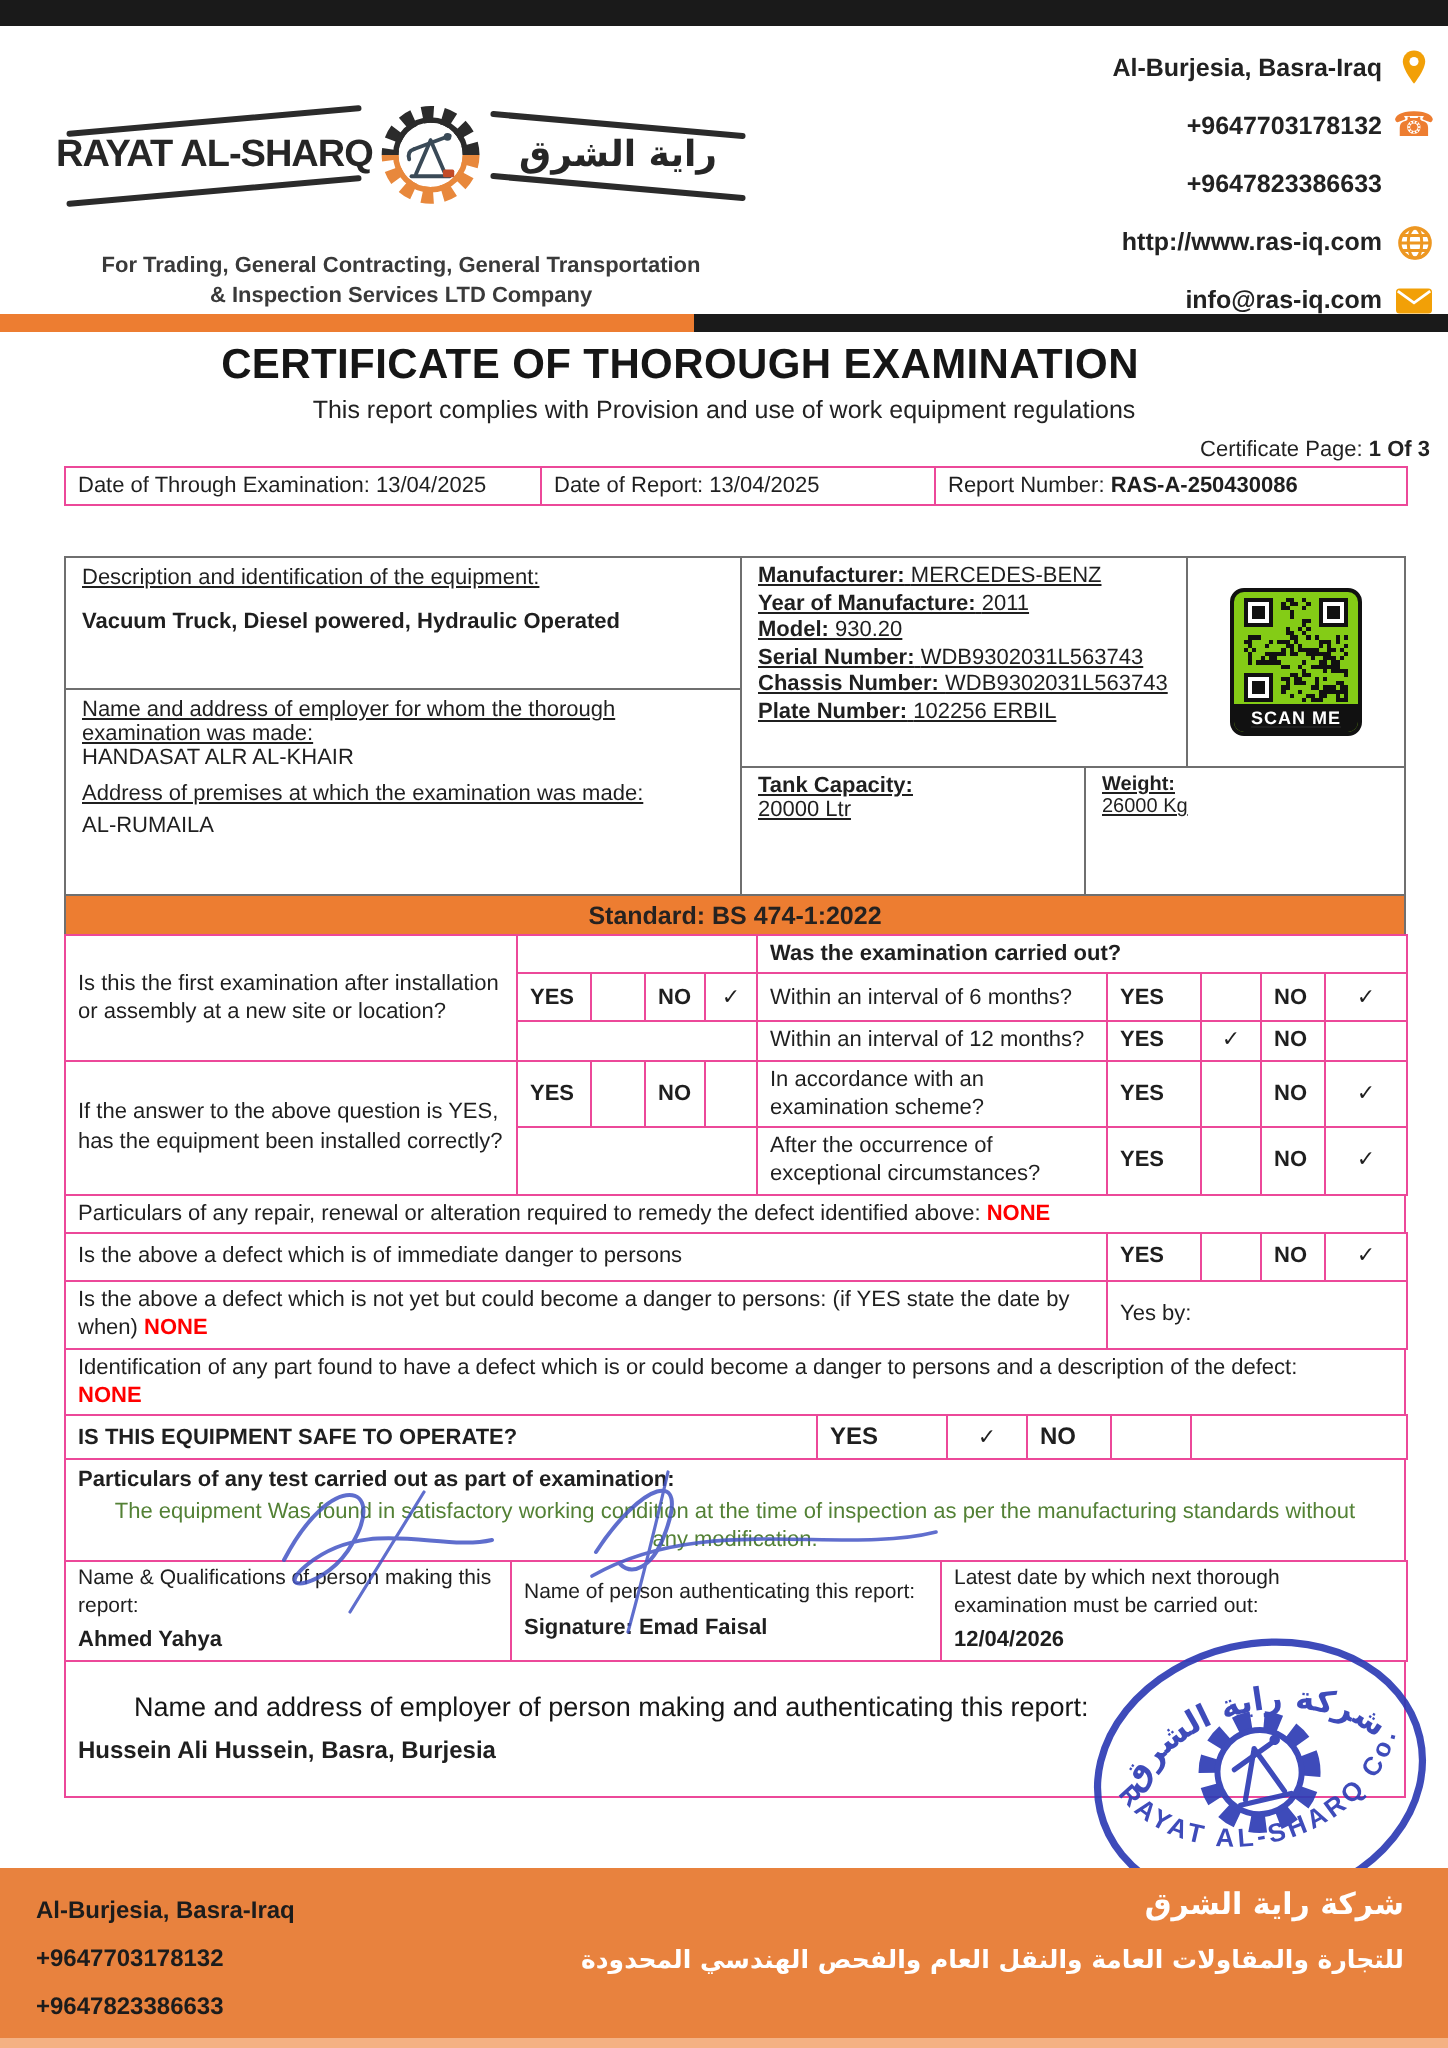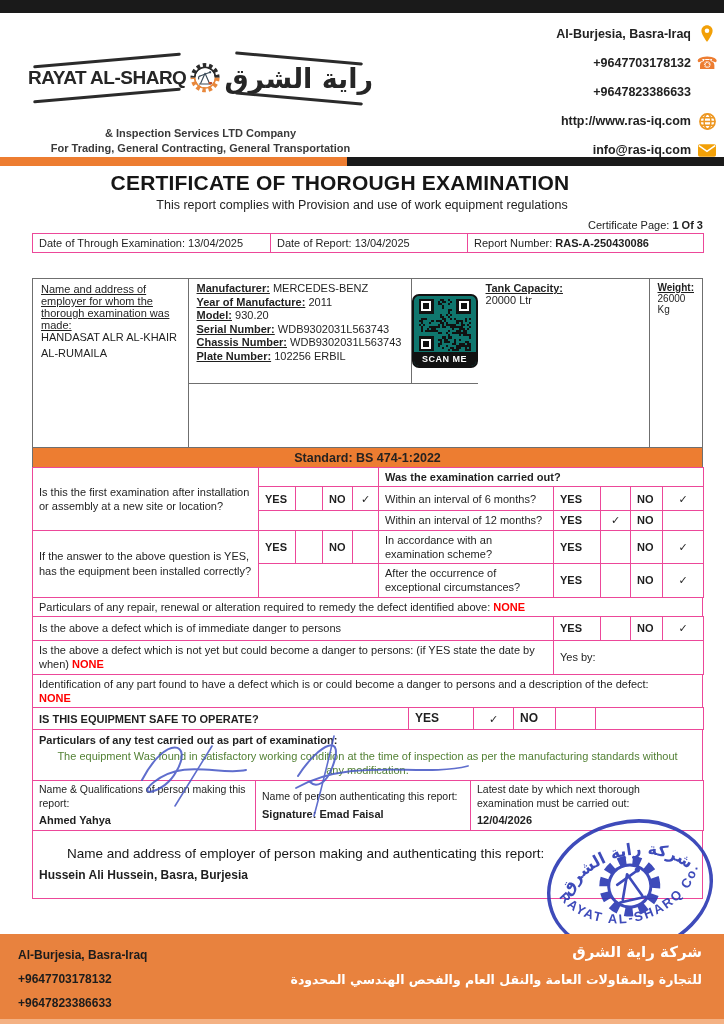--- a/index.html
+++ b/index.html
@@ -11,21 +11,21 @@
   .top-bar{position:absolute;left:0;top:0;width:724px;height:13px;background:#1a1a1a;}
 
   
   .logo-area{position:absolute;left:28px;top:28px;width:345px;height:100px;
              display:flex;align-items:center;justify-content:center;gap:4px;}
   .logo-col{display:flex;flex-direction:column;align-items:center;gap:5px;}
   .swoosh{height:3px;background:#2b2b2b;border-radius:3px;}
   .sw-l{width:148px;transform:rotate(-5deg);}
   .sw-r{width:128px;transform:rotate(5deg);}
   .logo-en-text{font-size:19px;font-weight:bold;letter-spacing:-0.5px;color:#262626;white-space:nowrap;}
-  .logo-ar-text{font-size:27px;font-weight:bold;color:#262626;white-space:nowrap;
+  .logo-ar-text{font-size:18px;font-weight:bold;color:#262626;white-space:nowrap;
                 font-family:"DejaVu Sans",sans-serif;direction:rtl;line-height:1;}
   .tagline{position:absolute;left:28px;top:126px;width:345px;text-align:center;
            font-size:11px;font-weight:bold;color:#3a3a3a;line-height:1.35;}
 
   
   .contact{position:absolute;right:8px;top:24px;width:185px;}
   .c-row{display:flex;align-items:center;justify-content:flex-end;gap:7px;height:20px;margin-bottom:9px;}
   .c-text{font-size:12.5px;font-weight:bold;color:#222;white-space:nowrap;}
   .c-icon{width:18px;height:18px;display:flex;align-items:center;justify-content:center;flex:0 0 18px;}
   .c-icon svg{display:block;}
@@ -34,21 +34,21 @@
   
   .divider{position:absolute;left:0;top:157px;width:724px;height:9px;display:flex;}
   .divider .d-orange{width:347px;height:100%;background:#ED7D31;}
   .divider .d-black{flex:1;height:100%;background:#1a1a1a;}
 
   
   .doc-title{position:absolute;left:0;top:171px;width:680px;text-align:center;
              font-size:21px;font-weight:bold;color:#161616;letter-spacing:0.2px;}
   .doc-subtitle{position:absolute;left:0;top:198px;width:724px;text-align:center;
              font-size:12.5px;color:#222;}
-  .cert-page{position:absolute;right:21px;top:219px;font-size:11px;color:#222;}
+  .cert-page{position:absolute;right:9px;top:219px;font-size:11px;color:#222;}
   .cert-page b{font-weight:bold;}
 
   
   table.grid{border-collapse:collapse;table-layout:fixed;width:671px;background:#fff;}
   table.grid td{border:1px solid #ec4899;padding:2px 6px;font-size:11px;
                 vertical-align:middle;color:#1f1f1f;line-height:1.3;overflow:hidden;}
   td.bold{font-weight:bold;}
   td.chk{text-align:center;font-size:12px;padding:0;}
   .red{color:#ff0000;font-weight:bold;}
   .green{color:#538135;}
@@ -60,32 +60,32 @@
 
   
   .main{position:absolute;left:32px;top:278px;width:671px;}
   .main table.grid{margin-top:-1px;}
 
   
   .equip{display:flex;width:671px;height:170px;border:1px solid #6f6f6f;background:#fff;}
   .eq-left{width:338px;border-right:1px solid #6f6f6f;display:flex;flex-direction:column;}
   .eq-desc{height:66px;border-bottom:1px solid #6f6f6f;padding:4px 8px;font-size:11px;}
   .eq-emp{flex:1;padding:4px 8px;font-size:11px;}
-  .eq-right{flex:1;display:flex;}
+  .eq-right{flex:1;display:flex;flex-direction:column;text-decoration:underline;}
   .eq-man-row{height:105px;border-bottom:1px solid #6f6f6f;display:flex;}
   .eq-man{width:223px;border-right:1px solid #6f6f6f;padding:3px 8px;font-size:11px;}
   .eq-man div{margin-bottom:1.5px;}
   .eq-qr{flex:1;display:flex;align-items:center;justify-content:center;}
   .eq-tank-row{flex:1;display:flex;}
   .eq-tank{width:172px;border-right:1px solid #6f6f6f;padding:3px 8px;font-size:11px;}
   .eq-weight{flex:1;padding:3px 8px;font-size:10px;}
   .eq-val{font-weight:bold;margin-top:10px;}
   .eq-val2{font-weight:normal;}
 
-  .qr-frame{width:66px;border:2.5px solid #111;border-radius:7px;background:#0f766e;overflow:hidden;}
+  .qr-frame{width:66px;border:2.5px solid #111;border-radius:7px;background:#84cc16;overflow:hidden;}
   .qr-frame svg{display:block;margin:3px auto 1px;}
   .qr-label{background:#111;color:#fff;text-align:center;font-size:9px;font-weight:bold;
             letter-spacing:0.5px;padding:2px 0;}
 
   
   .std-bar{width:671px;height:20px;background:#ED7D31;border:1px solid #6f6f6f;border-top:none;
            display:flex;align-items:center;justify-content:center;
            font-size:12.5px;font-weight:bold;color:#262220;}
 
   
@@ -164,22 +164,22 @@
       <circle cx="60" cy="31" r="3.4" fill="#3a4a57"></circle>
       <rect x="56" y="60" width="10" height="7" rx="1.5" fill="#c24b27"></rect>
     </svg>
     <div class="logo-col" data-name="logo-ar-block">
       <div class="swoosh sw-r" data-name="logo-swoosh-line"></div>
       <div class="logo-ar-text" data-name="company-name-ar">راية الشرق</div>
       <div class="swoosh sw-r" data-name="logo-swoosh-line"></div>
     </div>
   </div>
   <div class="tagline" data-name="company-tagline">
+    <div data-name="tagline-line1">For Trading, General Contracting, General Transportation</div>
     <div data-name="tagline-line2">&amp; Inspection Services LTD Company</div>
-    <div data-name="tagline-line1">For Trading, General Contracting, General Transportation</div>
   </div>
 
   <div class="contact" data-name="header-contact-block">
     <div class="c-row" data-name="contact-address-row">
       <span class="c-text" data-name="contact-address">Al-Burjesia, Basra-Iraq</span>
       <span class="c-icon" data-name="location-pin-icon">
         <svg width="14" height="18" viewBox="0 0 16 20">
             <path d="M8 0C4.5 0 1.6 2.8 1.6 6.3 1.6 11 8 19 8 19s6.4-8 6.4-12.7C14.4 2.8 11.5 0 8 0z" fill="#F2A007"></path>
             <circle cx="8" cy="6.3" r="2.6" fill="#fff"></circle>
           </svg>
@@ -249,23 +249,28 @@
         </td>
       </tr>
     </tbody>
       </table>
   </div>
 
   <div class="main" data-name="certificate-body">
 
     <div class="equip" data-name="equipment-details-section">
       <div class="eq-left" data-name="equipment-left-column">
+        <div class="eq-desc" data-name="equipment-description-cell">
+          <div class="lbl-u" data-name="equipment-description-label">Description and identification of the equipment:</div>
+          <div class="eq-val" data-name="equipment-description-value">Vacuum Truck, Diesel powered, Hydraulic Operated</div>
+        </div>
         <div class="eq-emp" data-name="equipment-employer-cell">
           <div class="lbl-u" data-name="employer-label">Name and address of employer for whom the thorough examination was made:</div>
           <div class="eq-val2" data-name="employer-value">HANDASAT ALR AL-KHAIR</div>
+          <div class="lbl-u" style="margin-top:6px" data-name="premises-label">Address of premises at which the examination was made:</div>
           <div class="eq-val2" style="margin-top:4px" data-name="premises-value">AL-RUMAILA</div>
         </div>
       </div>
       <div class="eq-right" data-name="equipment-right-column">
         <div class="eq-man-row" data-name="equipment-specs-row">
           <div class="eq-man" data-name="equipment-specs-cell">
             <div><span class="lbl-u" style="font-weight:bold" data-name="manufacturer-label">Manufacturer:</span> <span data-name="manufacturer-value">MERCEDES-BENZ</span></div>
             <div><span class="lbl-u" style="font-weight:bold" data-name="year-label">Year of Manufacture:</span> <span data-name="year-value">2011</span></div>
             <div><span class="lbl-u" style="font-weight:bold" data-name="model-label">Model:</span> <span data-name="model-value">930.20</span></div>
             <div><span class="lbl-u" style="font-weight:bold" data-name="serial-label">Serial Number:</span> <span data-name="serial-value">WDB9302031L563743</span></div>

